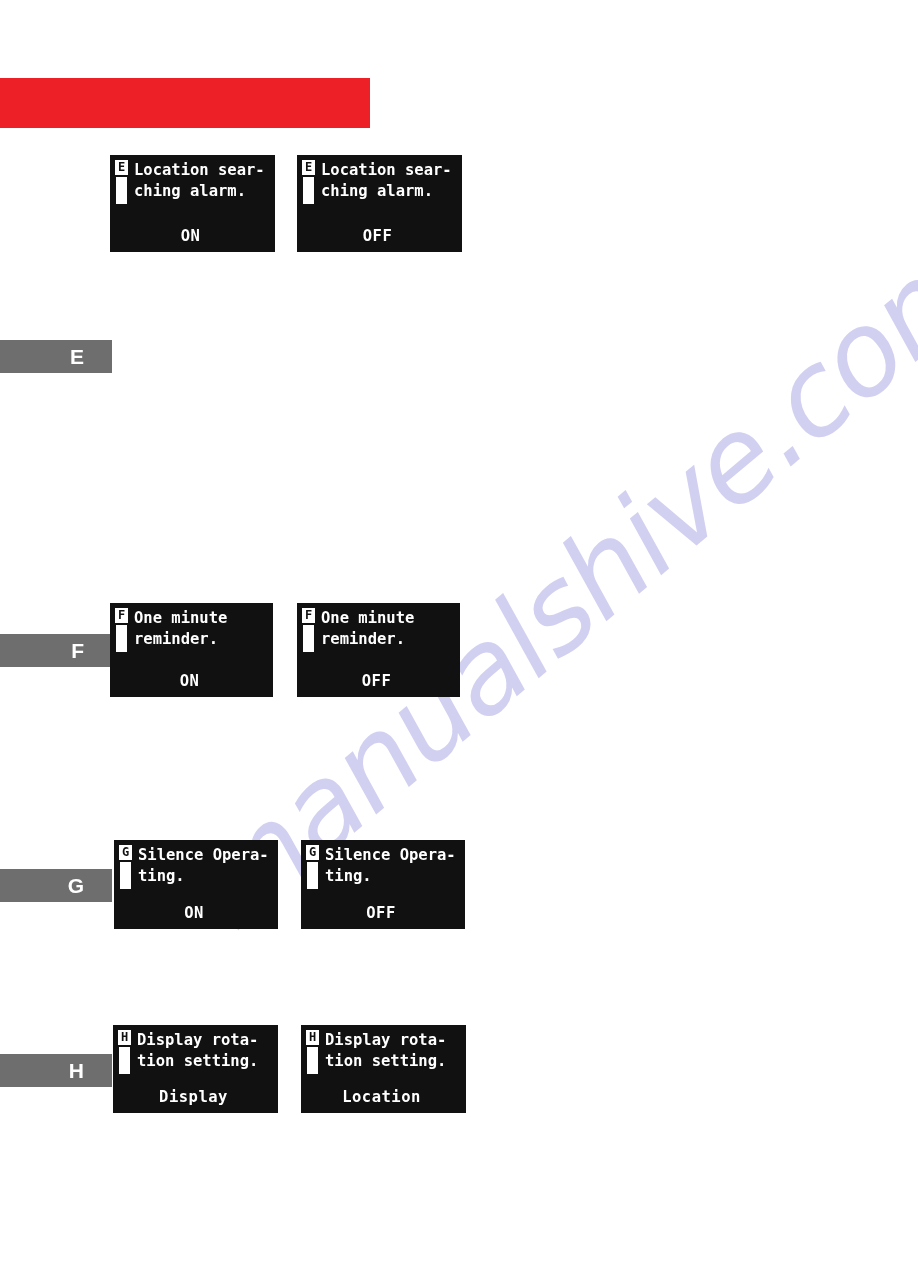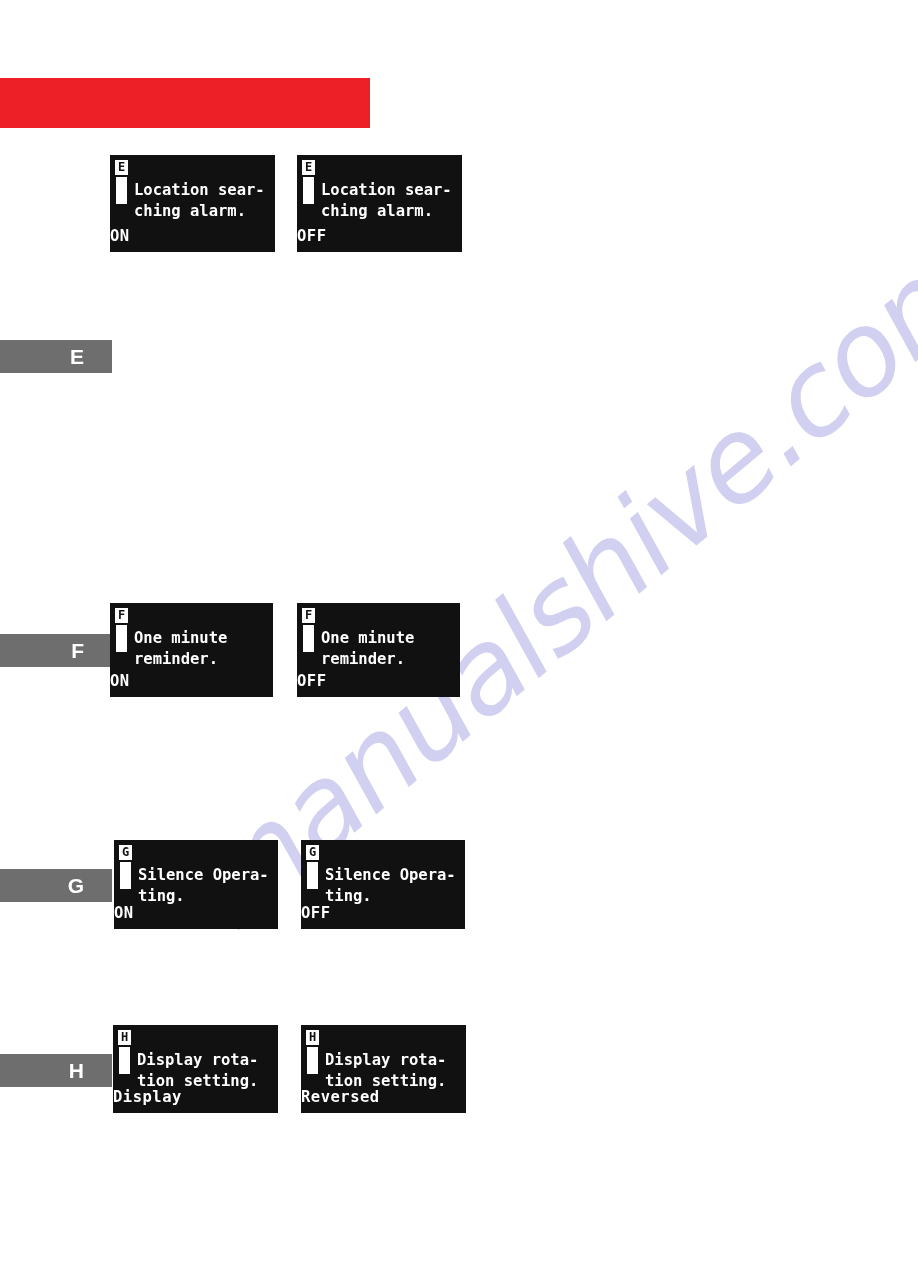--- a/index.html
+++ b/index.html
@@ -157,28 +157,28 @@
     left: 24px;
     top: 5px;
     right: 4px;
     color: #ffffff;
     font-family: "DejaVu Sans Mono", monospace;
     font-size: 15.5px;
     font-weight: bold;
     line-height: 21px;
     letter-spacing: 0px;
     white-space: pre;
-    margin-top: 20px;
   }
 
   .lcd-value {
     position: absolute;
     left: 0;
     right: 4px;
     bottom: 7px;
+    text-align: center;
     color: #ffffff;
     font-family: "DejaVu Sans Mono", monospace;
     font-size: 15.5px;
     font-weight: bold;
     line-height: 18px;
     letter-spacing: 0.5px;
     white-space: pre;
     margin-top: 12px;
   }
 
@@ -314,18 +314,18 @@
     </div>
 
     <div class="lcd" style="left:301px; top:0px; width:165px; height:88px;">
       <div class="lcd-inner">
         <div class="lcd-badge">
           <div class="lcd-badge-letter">H</div>
           <div class="lcd-badge-bar"></div>
         </div>
         <div class="lcd-title">Display rota-
 tion setting.</div>
-        <div class="lcd-value">Reversed</div>
+        <div class="lcd-value">Location</div>
       </div>
     </div>
   </div>
 
 </div>
 
 </body></html>

